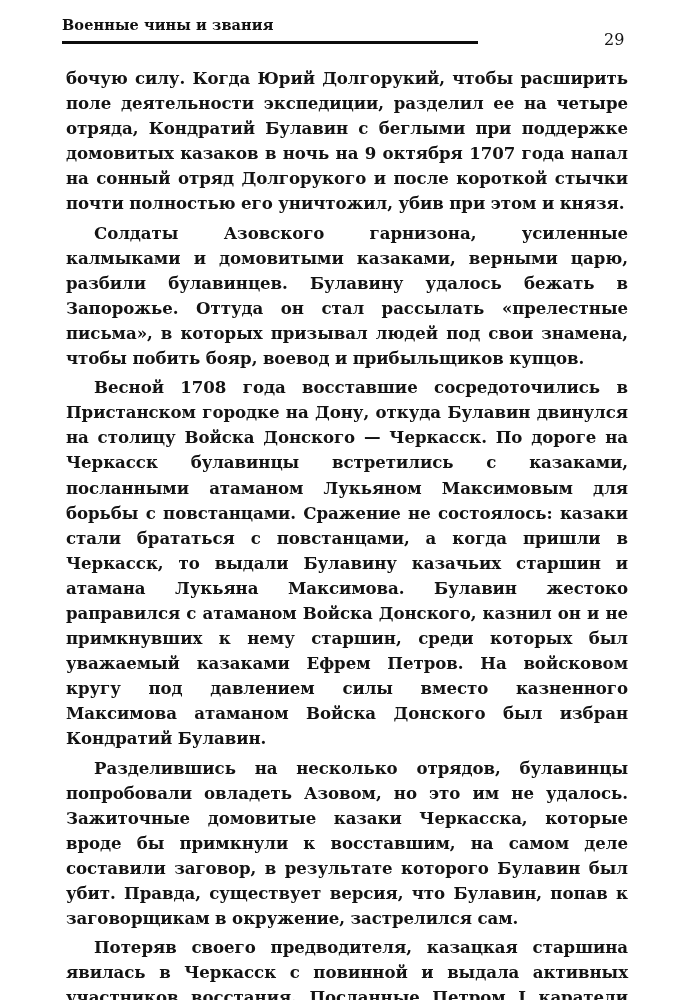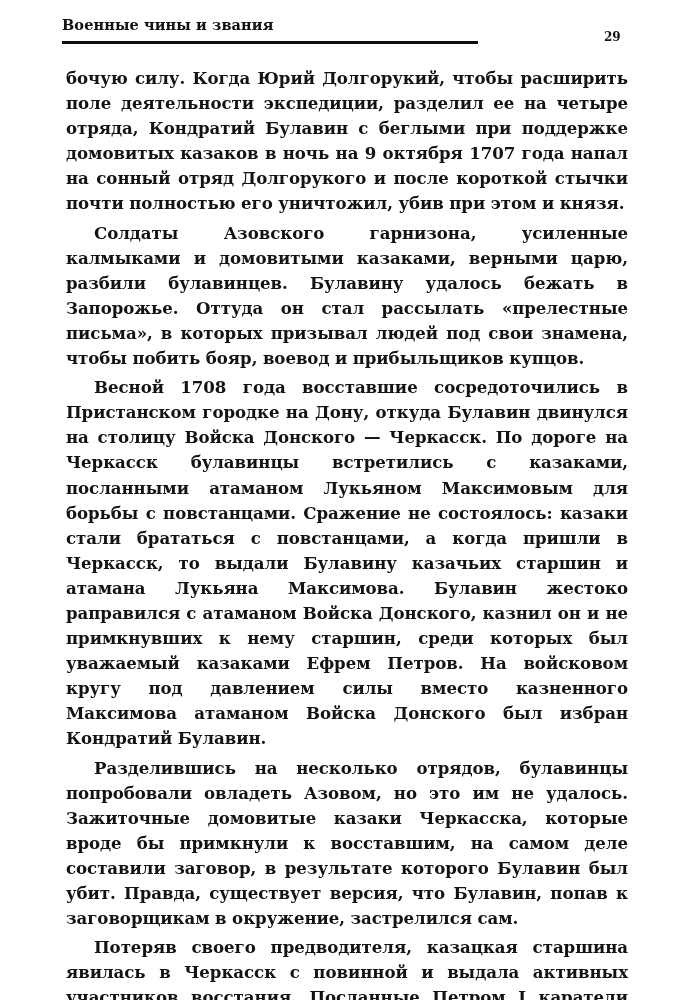--- a/index.html
+++ b/index.html
@@ -49,22 +49,22 @@
     top: 41px;
     width: 416px;
     height: 3px;
     background: #0d0d0d;
   }
   .folio {
     position: absolute;
     left: 604px;
     top: 30px;
     font-family: "DejaVu Serif", "Liberation Serif", serif;
-    font-size: 12px;
-    font-weight: 700;
+    font-size: 16px;
+    font-weight: 400;
     color: #141414;
   }
 
   
   .text-body {
     position: absolute;
     left: 62px;
     top: 62px;
     width: 570px;
   }

